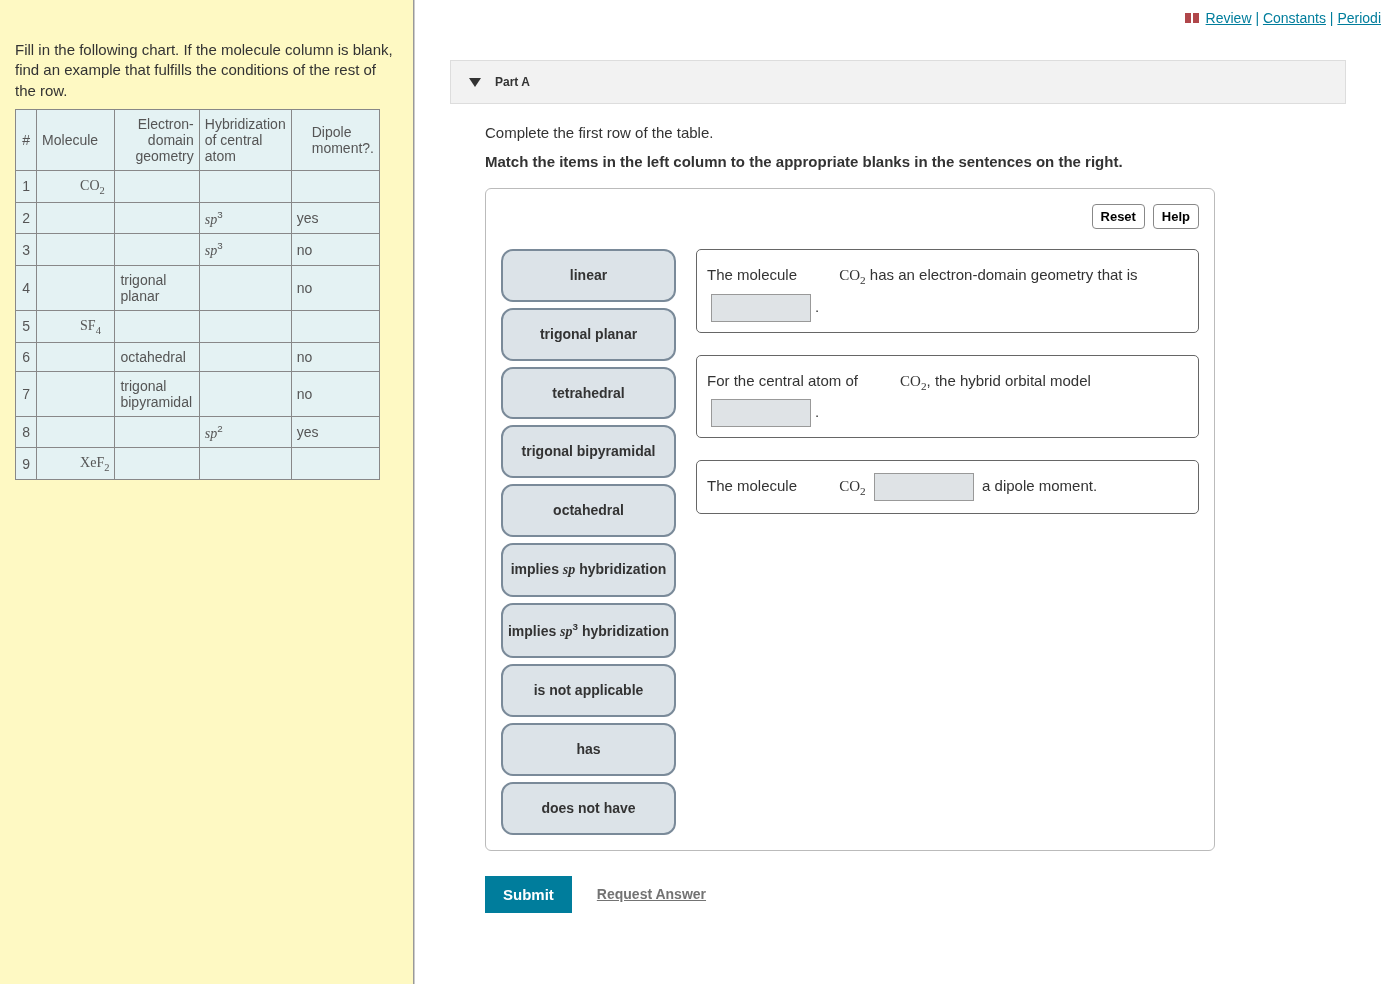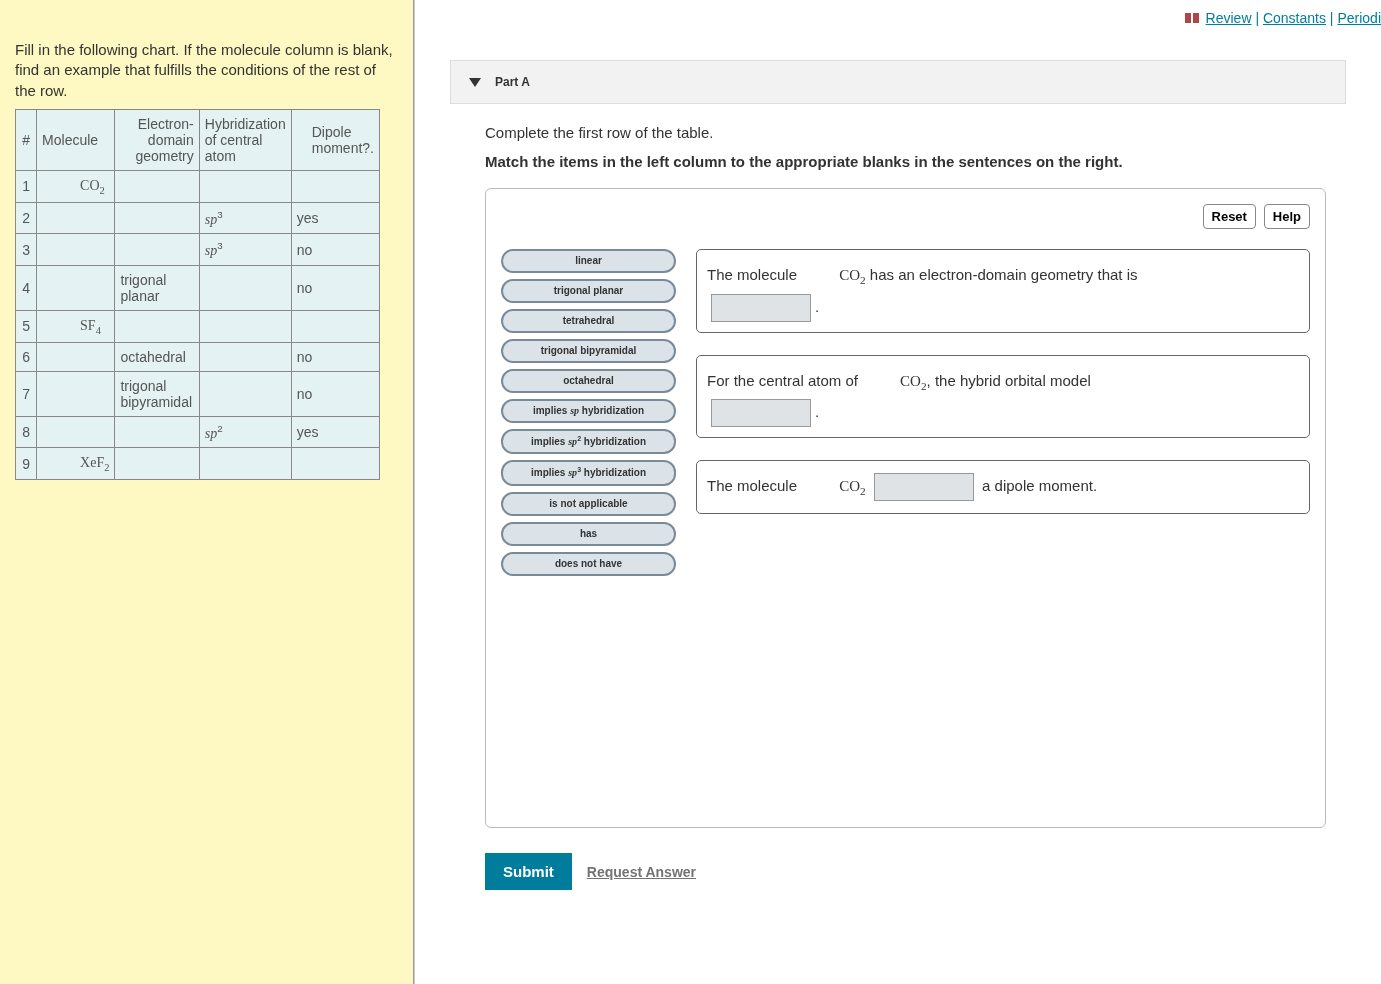--- a/index.html
+++ b/index.html
@@ -21,30 +21,30 @@
 .right-panel { flex: 1; background: #fff; padding: 0; position: relative; }
 .top-links { position: absolute; top: 10px; right: 0; font-size: 14px; color: #007d9c; }
 .top-links a { color: #007d9c; }
 .book-icon { display: inline-block; vertical-align: middle; margin-right: 2px; }
 .part-header { background: #f2f2f2; border: 1px solid #ddd; margin: 60px 35px 0 35px; padding: 14px 18px; display: flex; align-items: center; }
 .triangle-down { width: 0; height: 0; border-left: 6px solid transparent; border-right: 6px solid transparent; border-top: 9px solid #333; margin-right: 14px; }
 .part-title { font-weight: bold; font-size: 12px; }
 .part-body { padding: 20px 35px 20px 70px; }
 .instr-line1 { font-size: 15px; margin-bottom: 12px; }
 .instr-line2 { font-size: 15px; font-weight: bold; margin-bottom: 18px; }
-.match-box { border: 1px solid #bbb; border-radius: 6px; padding: 15px; width: 841px; min-height: 640px; position: relative; }
+.match-box { border: 1px solid #bbb; border-radius: 6px; padding: 15px; width: 730px; min-height: 640px; position: relative; }
 .match-toolbar { text-align: right; margin-bottom: 20px; }
 .tool-btn { border: 1px solid #888; background: #fff; border-radius: 4px; padding: 4px 8px; font-size: 13px; font-weight: bold; cursor: pointer; margin-left: 4px; }
 .match-content { display: flex; gap: 20px; }
 .chips-col { width: 175px; display: flex; flex-direction: column; gap: 6px; }
-.chip { border: 2px solid #7a8a99; background: #dce3e8; border-radius: 12px; padding: 4px 4px; text-align: center; font-size: 10px; font-weight: bold; color: #333; cursor: move; line-height: 1.2; }
+.chip { border: 2px solid #7a8a99; background: #dce3e8; border-radius: 12px; padding: 16px 4px; text-align: center; font-size: 14px; font-weight: bold; color: #333; cursor: move; line-height: 1.2; }
 .sentences-col { flex: 1; display: flex; flex-direction: column; gap: 22px; }
 .sentence-box { border: 1px solid #666; border-radius: 5px; padding: 10px 10px; font-size: 15px; line-height: 2; }
 .drop-slot { display: inline-block; width: 100px; height: 28px; background: #dfe3e6; border: 1px solid #999; vertical-align: middle; margin: 0 4px; }
-.submit-bar { margin-top: 25px; display: flex; align-items: center; gap: 15px; }
+.submit-bar { margin-top: 25px; display: flex; align-items: center; gap: 25px; }
 .submit-btn { background: #007d9c; color: #fff; border: none; padding: 10px 18px; font-size: 15px; font-weight: bold; cursor: pointer; }
 .request-link { color: #737373; font-weight: bold; text-decoration: underline; font-size: 14px; }
 sub { font-size: 0.75em; }
 sup { font-size: 0.7em; }
 </style>
 </head>
 <body>
 
 <div class="container">
   <div class="left-panel">
@@ -154,21 +154,20 @@
           <button class="tool-btn">Help</button>
         </div>
         <div class="match-content">
           <div class="chips-col">
             <div class="chip">linear</div>
             <div class="chip">trigonal planar</div>
             <div class="chip">tetrahedral</div>
             <div class="chip">trigonal bipyramidal</div>
             <div class="chip">octahedral</div>
             <div class="chip">implies <span class="sp-sup">sp</span> hybridization</div>
-            <div class="chip">implies <span class="sp-sup">sp</span><sup>2</sup> hybridization</div>
             <div class="chip">implies <span class="sp-sup">sp</span><sup>3</sup> hybridization</div>
             <div class="chip">is not applicable</div>
             <div class="chip">has</div>
             <div class="chip">does not have</div>
           </div>
           <div class="sentences-col">
             <div class="sentence-box">
               <span>The molecule </span><span class="mol">CO<sub>2</sub></span><span> has an electron-domain geometry that is</span><br>
               <span class="drop-slot"></span><span>.</span>
             </div>

